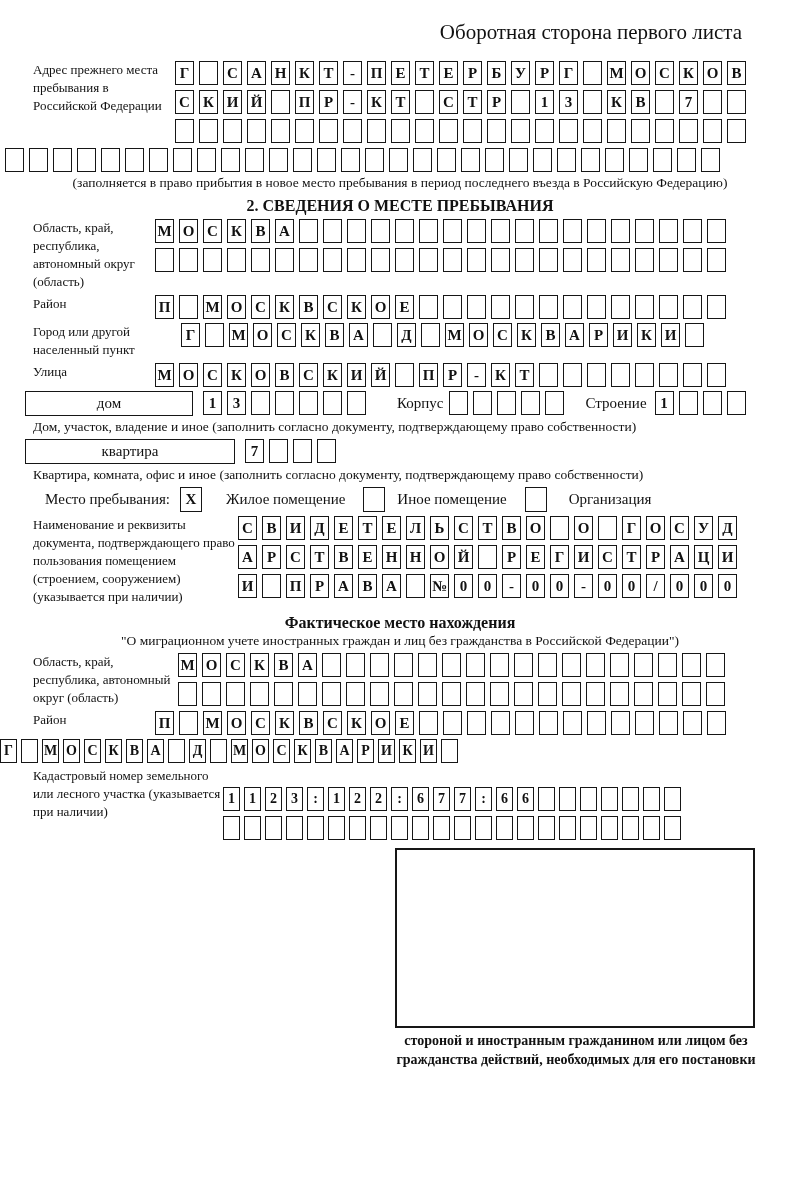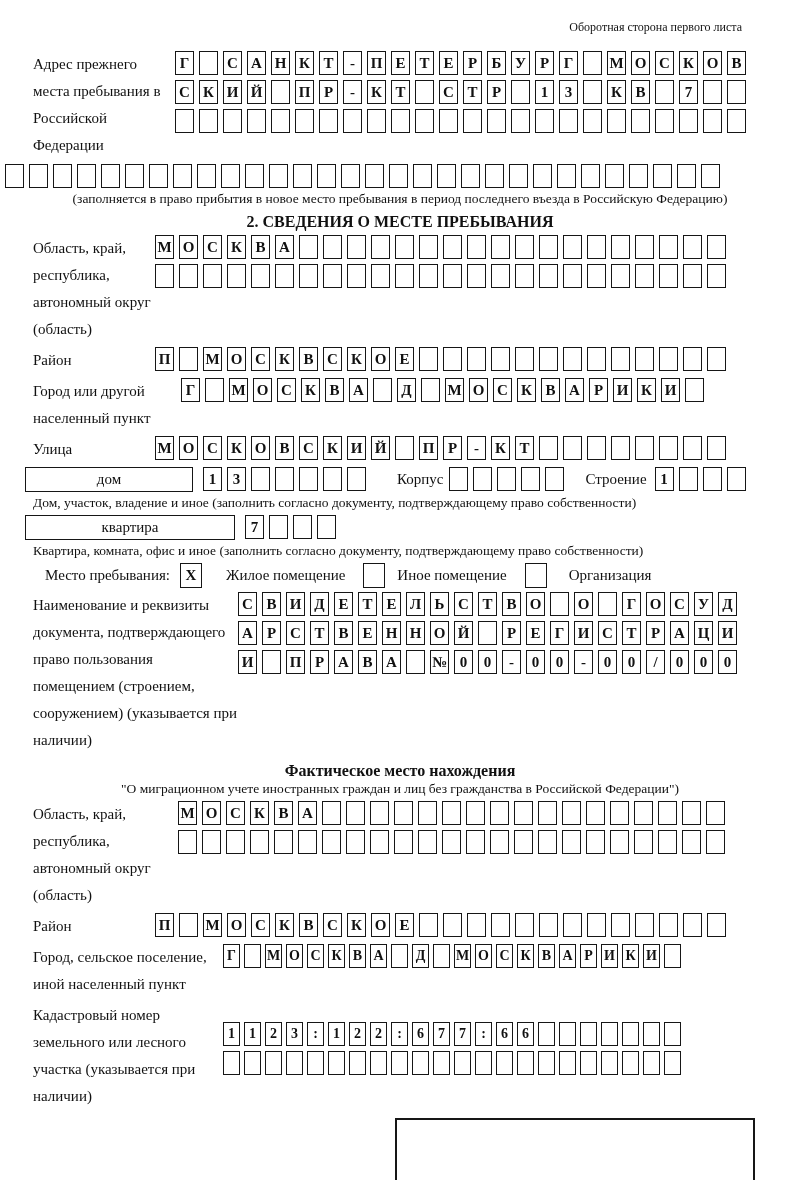--- a/index.html
+++ b/index.html
@@ -1,20 +1,20 @@
 <!DOCTYPE html>
 <html><head>
 <meta charset="utf-8">
 <style>
   html,body{margin:0;padding:0;background:#fff;color:#111;}
   body{width:800px;font-family:"Liberation Serif",serif;-webkit-font-smoothing:antialiased;}
   .page{width:800px;min-height:1180px;padding-top:20px;box-sizing:border-box;}
-  .hdr{font-size:12px;text-align:right;padding-right:58px;}
+  .hdr{font-size:21px;text-align:right;padding-right:58px;}
   .frow{display:flex;align-items:flex-start;margin-top:4px;}
-  .flabel{font-size:15px;line-height:27px;flex:0 0 auto;}
+  .flabel{font-size:13px;line-height:18px;flex:0 0 auto;}
   .stack>.cells{margin-top:0;}
   .stack>.cells + .cells{margin-top:5px;}
   .cells{display:flex;flex-wrap:nowrap;}
   .cell{flex:0 0 auto;width:17px;height:22px;border:1.5px solid #161616;margin-right:5px;
         display:inline-flex;align-items:center;justify-content:center;
         font-family:"Liberation Serif",serif;font-size:15px;font-weight:600;background:#fff;}
   .cells-sm .cell{width:15px;margin-right:4px;font-size:14px;}
   .note{font-size:13.5px;line-height:17px;}
   .note-c{text-align:center;}
   .title{font-size:16px;font-weight:bold;text-align:center;}
@@ -509,21 +509,20 @@
         <span class="cell"></span>
         <span class="cell"></span>
         <span class="cell"></span>
         <span class="cell"></span>
         <span class="cell"></span>
         <span class="cell"></span>
       </div>
   </div>
 
   <div class="frow">
-    <div class="flabel" style="margin-left:33px;width:190px;">Город, сельское поселение, иной населенный пункт</div>
     <div class="cells cells-sm">
         <span class="cell">Г</span>
         <span class="cell"></span>
         <span class="cell">М</span>
         <span class="cell">О</span>
         <span class="cell">С</span>
         <span class="cell">К</span>
         <span class="cell">В</span>
         <span class="cell">А</span>
         <span class="cell"></span>

